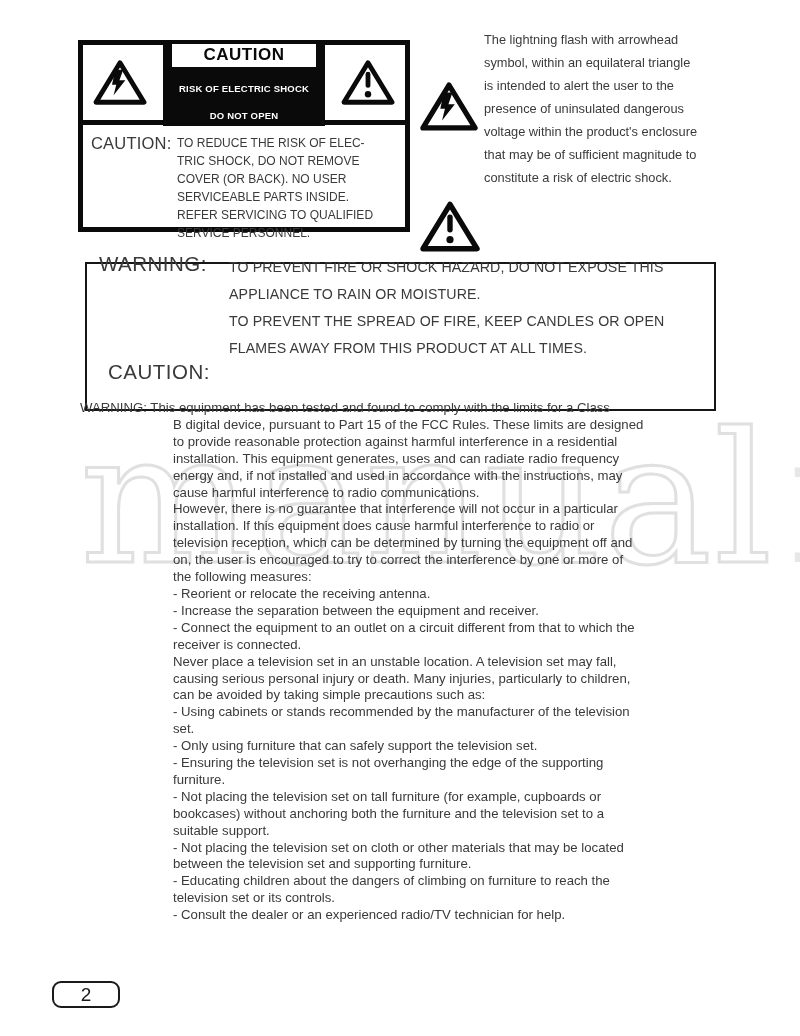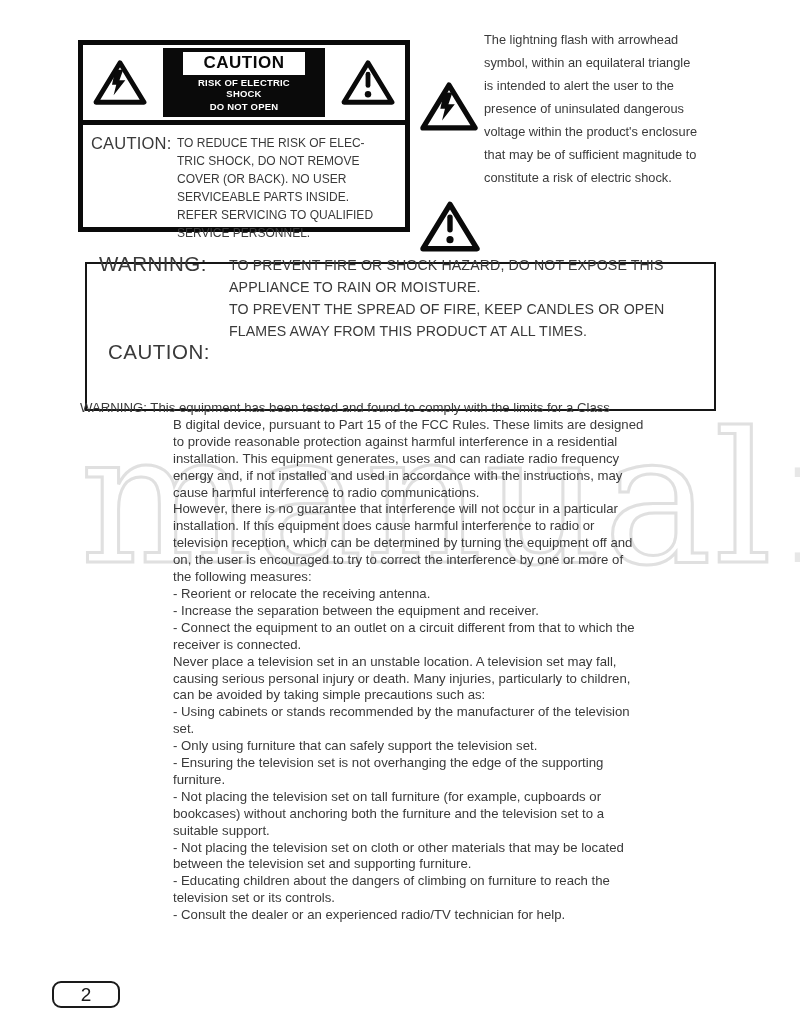--- a/index.html
+++ b/index.html
@@ -12,44 +12,44 @@
              letter-spacing:2px;white-space:nowrap;user-select:none;pointer-events:none;}
   .wm-outline{color:transparent;-webkit-text-stroke:3px #e0e0e0;}
   .wm-solid{color:#e7e7e7;margin-left:14px;}
 
   
   .caution-panel{position:absolute;left:78px;top:40px;width:332px;height:192px;
                  border:5px solid #0a0a0a;background:#fff;box-sizing:border-box;z-index:1;}
   .cp-header{height:80px;border-bottom:5px solid #0a0a0a;display:flex;align-items:center;
              justify-content:space-between;padding:0 10px;box-sizing:border-box;}
   .tri-icon svg{display:block;}
-  .cp-label-box{background:#0a0a0a;width:162px;padding:4px 20px 5px;box-sizing:border-box;}
+  .cp-label-box{background:#0a0a0a;width:162px;padding:4px 9px 5px;box-sizing:border-box;}
   .cp-caution-strip{background:#ffffff;color:#0a0a0a;font-weight:bold;font-size:17px;
                     text-align:center;letter-spacing:0.5px;padding:1px 0 2px;}
   .cp-white-line{color:#ffffff;font-weight:bold;font-size:9.5px;text-align:center;
-                 margin-top:2px;letter-spacing:0.2px;}
+                 margin-top:16px;letter-spacing:0.2px;}
   .cp-body{display:flex;align-items:flex-start;padding:9px 8px 0 8px;}
   .cp-body-label{font-size:16.5px;width:86px;flex:none;line-height:18px;letter-spacing:0.2px;}
   .cp-body-text{font-size:12px;line-height:18px;white-space:pre-line;}
 
   
   .notes{position:absolute;left:420px;top:28px;width:372px;z-index:1;}
   .note-row{display:flex;margin-bottom:11px;}
   .note-icon{flex:none;align-self:center;margin-right:6px;}
   .note-text{font-size:12.8px;line-height:23px;white-space:pre-line;}
 
   
   .warning-box-border{position:absolute;left:85px;top:262px;width:631px;height:149px;
                       border:2px solid #161616;box-sizing:border-box;z-index:1;}
   .warning-box-content{position:absolute;left:92px;top:254px;width:620px;z-index:2;}
   .wb-row{display:flex;}
   .wb-label{width:130px;flex:none;font-size:20.5px;line-height:19.2px;letter-spacing:0.5px;
             box-sizing:border-box;margin-left:7px;}
   .wb-label-caution{padding-left:9px;}
-  .wb-text{font-size:14.2px;line-height:22px;white-space:pre-line;letter-spacing:0.1px;}
+  .wb-text{font-size:14.2px;line-height:27px;white-space:pre-line;letter-spacing:0.1px;}
 
   
   .fcc{position:absolute;left:80px;top:400px;width:648px;z-index:2;
        font-size:13.2px;line-height:16.9px;}
   .fcc p{margin:0;white-space:pre-line;}
   .fcc-hang{padding-left:93px;text-indent:-93px;}
   .fcc-body{padding-left:93px;}
 
   
   .page-number{position:absolute;left:52px;top:981px;width:68px;height:27px;

